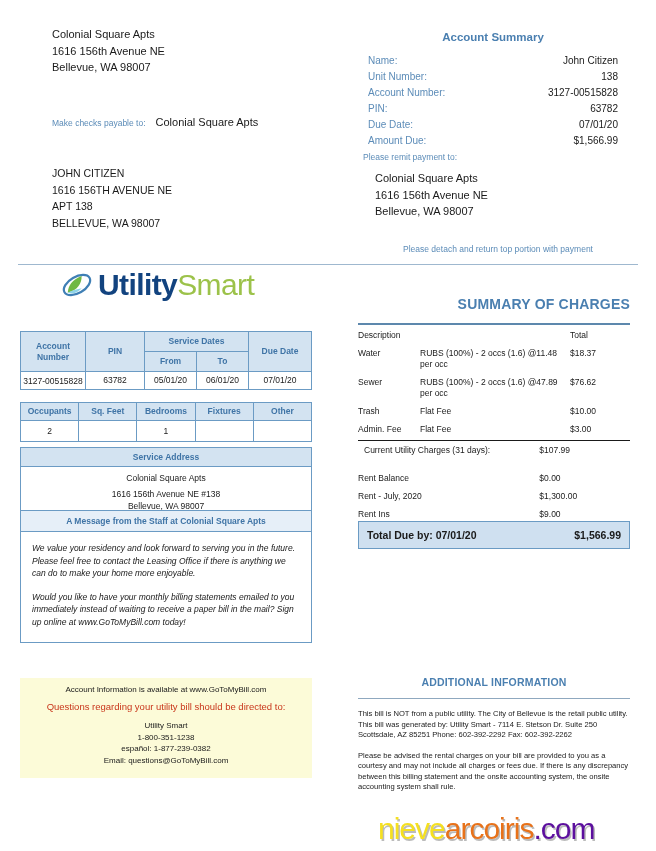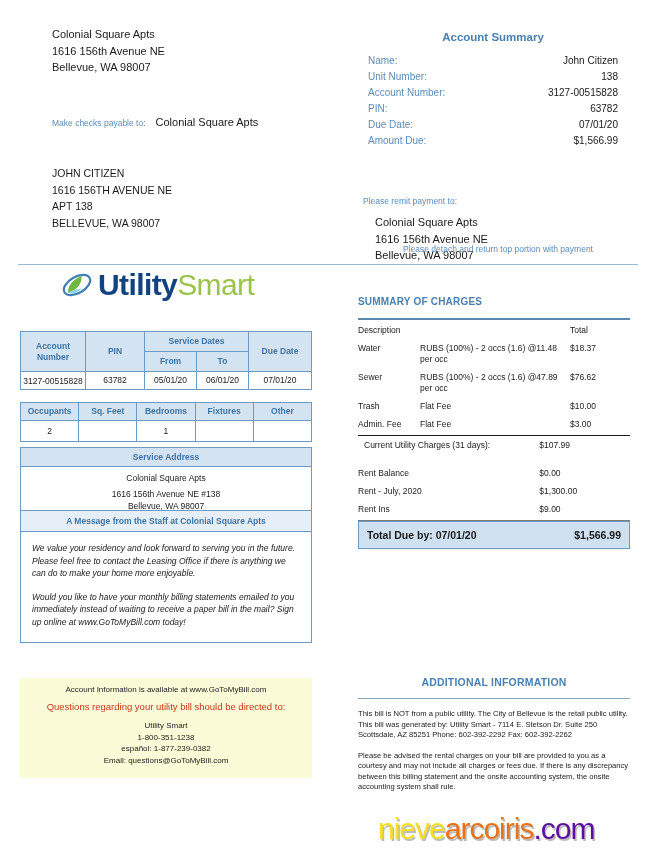--- a/index.html
+++ b/index.html
@@ -85,21 +85,20 @@
     padding: 1.5px 0;
     line-height: 13px;
   }
   #account-summary td.k { color: #5c8cb8; text-align: left; }
   #account-summary td.v { color: #1a1a1a; text-align: right; }
 
   #remit {
     position: absolute;
     left: 363px; top: 152px;
     width: 260px;
-    margin-top: 44px;
   }
   #remit .remit-lbl {
     font-size: 8.5px;
     color: #5c8cb8;
     margin-bottom: 8px;
   }
   #remit .addr-line {
     font-size: 11px;
     line-height: 16.5px;
     color: #1a1a1a;
@@ -224,24 +223,24 @@
   }
   #msg-box .msg-body p:last-child { margin-bottom: 0; }
 
   
   #charges {
     position: absolute;
     left: 358px; top: 296px;
     width: 272px;
   }
   #charges .soc-title {
-    font-size: 10px;
+    font-size: 14px;
     font-weight: bold;
     color: #4a7fb0;
-    text-align: left;
+    text-align: right;
     letter-spacing: 0.2px;
     margin-bottom: 11px;
   }
   #charges .rule-top {
     height: 2px; background: #5d88ad; margin-bottom: 2px;
   }
   #charges table.chg {
     width: 100%;
     border-collapse: collapse;
     table-layout: fixed;

